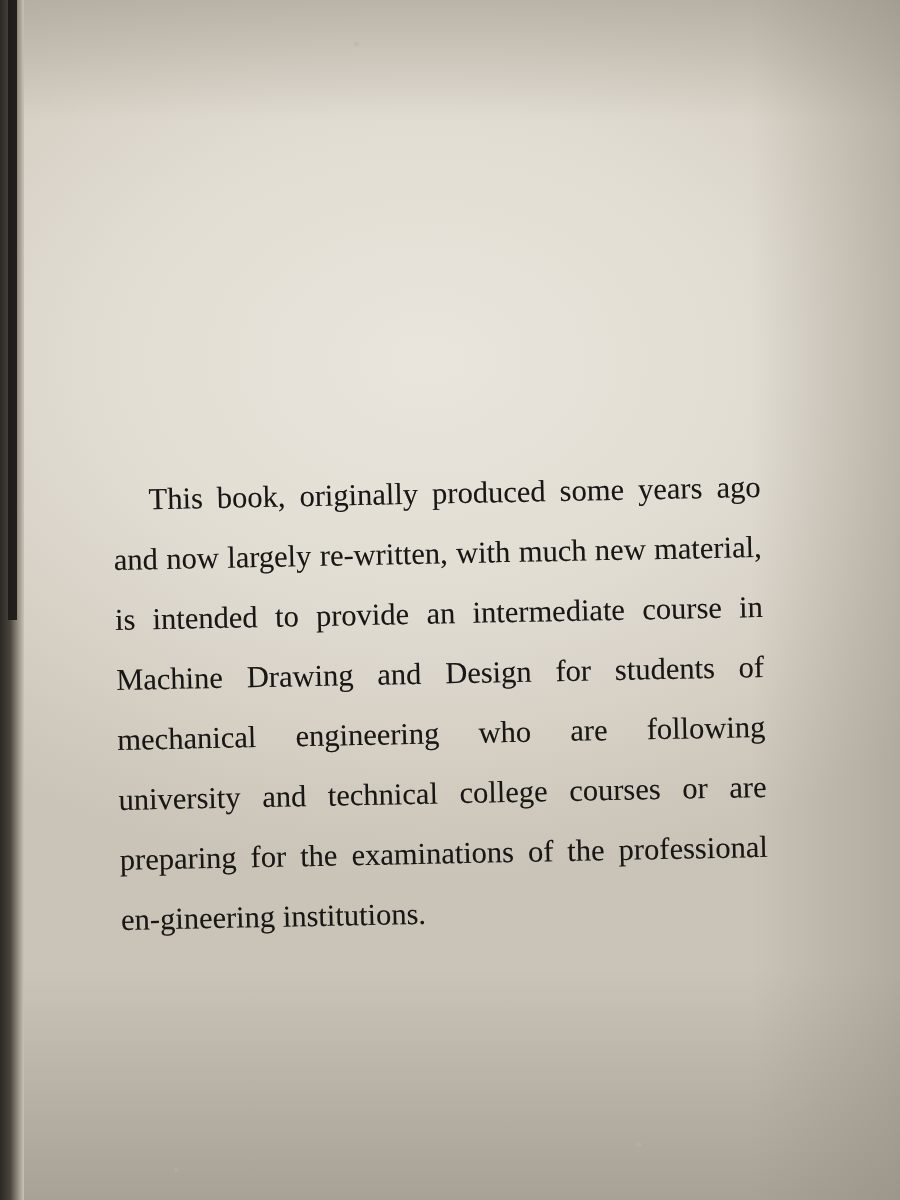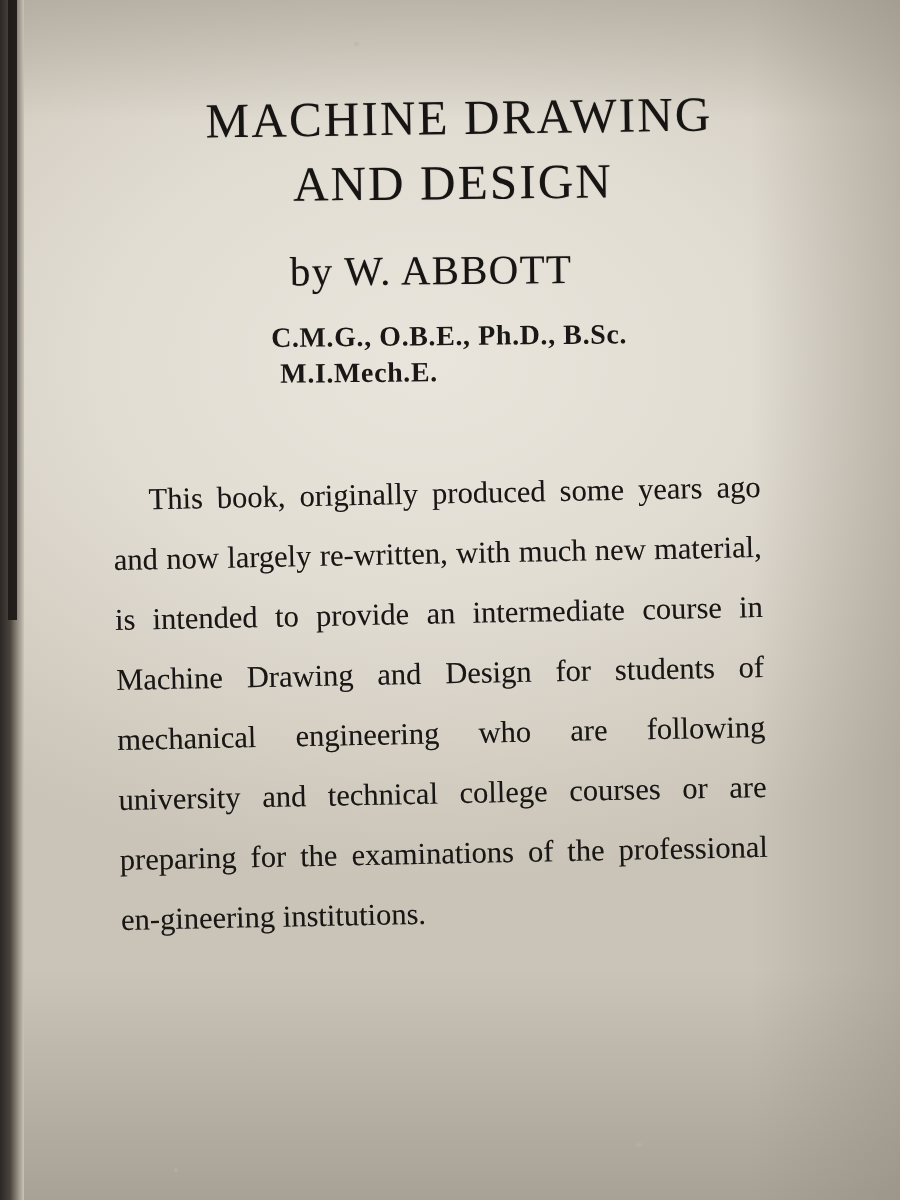--- a/index.html
+++ b/index.html
@@ -164,27 +164,20 @@
     <div class="vignette-top"></div>
     <div class="vignette-bottom"></div>
     <div class="vignette-right"></div>
 
     <div class="speck" style="left:330px;top:42px;width:5px;height:4px;"></div>
     <div class="speck" style="left:612px;top:1142px;width:6px;height:5px;"></div>
     <div class="speck" style="left:150px;top:1168px;width:4px;height:4px;"></div>
 
     <div class="content">
 
-      <div class="title-block">
-        <div class="title-line-1">MACHINE DRAWING</div>
-        <div class="title-line-2">AND DESIGN</div>
-        <div class="byline">by W. ABBOTT</div>
-        <div class="quals-1">C.M.G., O.B.E., Ph.D., B.Sc.</div>
-        <div class="quals-2">M.I.Mech.E.</div>
-      </div>
 
       <div class="blurb">
         <p>This book, originally produced some years ago and now largely re-written, with much new material, is intended to provide an intermediate course in Machine Drawing and Design for students of mechanical engineering who are following university and technical college courses or are preparing for the examinations of the professional en-gineering institutions.</p>
       </div>
 
     </div>
   </div>
 
   <div class="left-gutter"></div>
   <div class="left-gutter-dark"></div>

